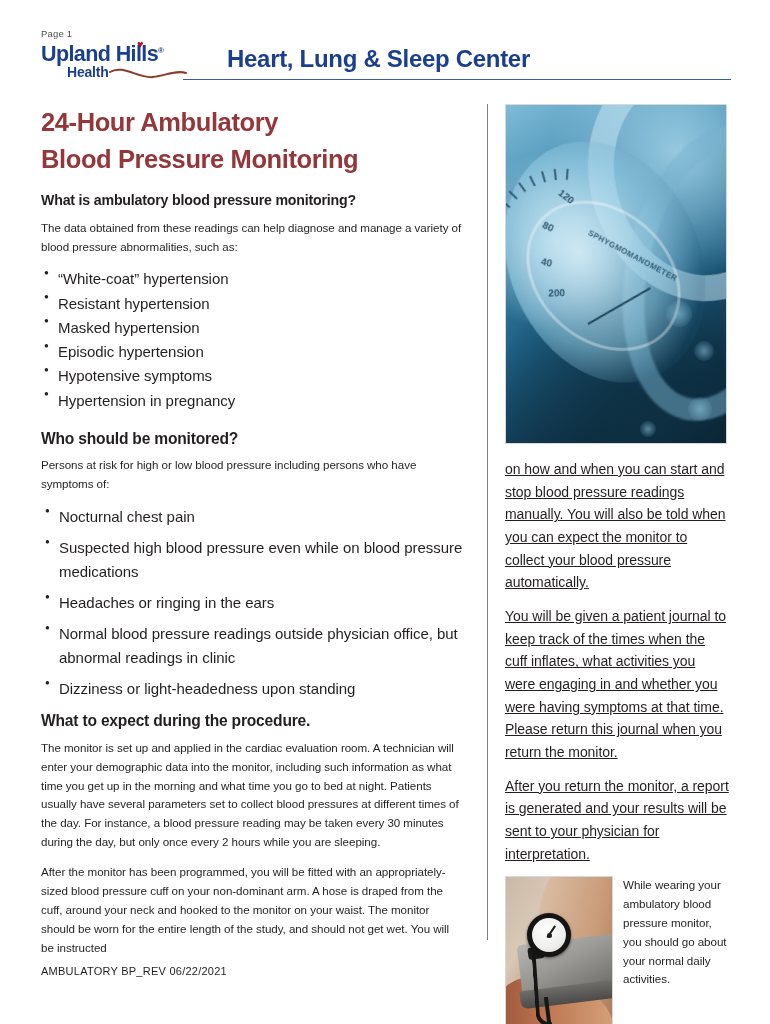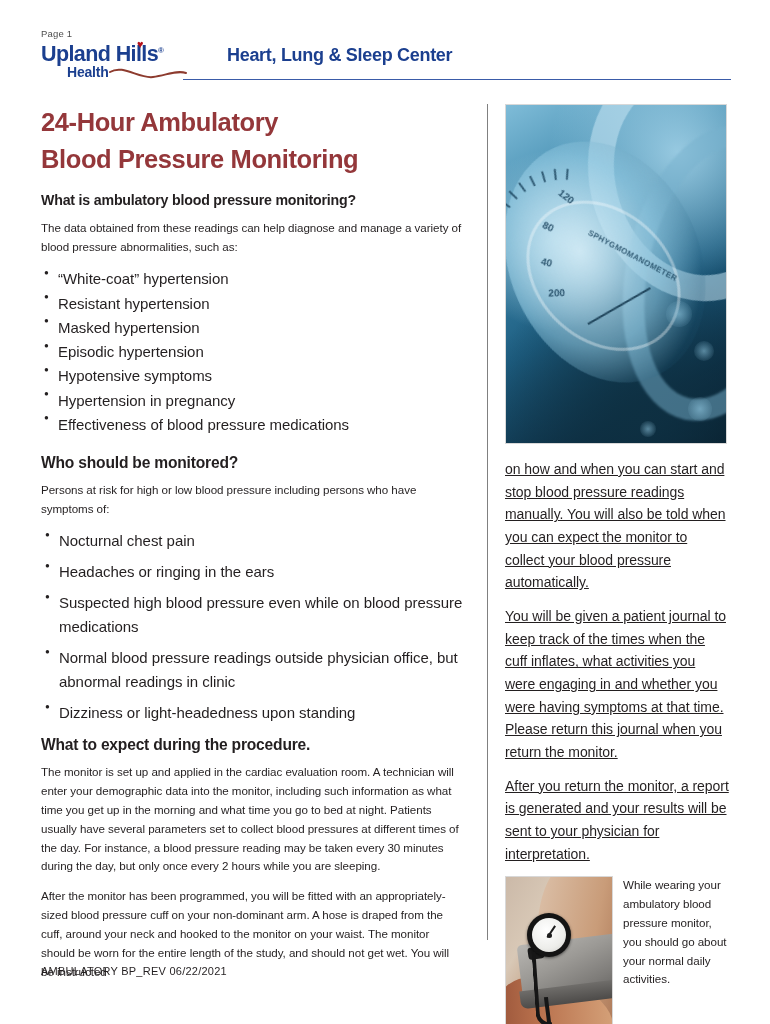--- a/index.html
+++ b/index.html
@@ -91,21 +91,21 @@
     left: 68px;
     top: 26px;
     width: 78px;
     height: 16px;
   }
 
   .header-title {
     position: absolute;
     left: 186px;
     top: 5px;
-    font-size: 18px;
+    font-size: 24px;
     font-weight: bold;
     color: #1b3f8f;
     letter-spacing: -0.3px;
     white-space: nowrap;
   }
 
   .header-rule {
     position: absolute;
     left: 183px;
     top: 79px;
@@ -490,30 +490,29 @@
     <h2 class="section-heading">What is ambulatory blood pressure monitoring?</h2>
     <p class="body-text">The data obtained from these readings can help diagnose and manage a variety of blood pressure abnormalities, such as:</p>
 
     <ul class="bullets">
       <li>“White-coat” hypertension</li>
       <li>Resistant hypertension</li>
       <li>Masked hypertension</li>
       <li>Episodic hypertension</li>
       <li>Hypotensive symptoms</li>
       <li>Hypertension in pregnancy</li>
-      <li>Effectiveness of blood pressure medications</li>
     </ul>
 
     <h2 class="section-heading big spaced-top">Who should be monitored?</h2>
     <p class="body-text">Persons at risk for high or low blood pressure including persons who have symptoms of:</p>
 
     <ul class="bullets loose">
       <li>Nocturnal chest pain</li>
+      <li>Suspected high blood pressure even while on blood pressure medications</li>
       <li>Headaches or ringing in the ears</li>
-      <li>Suspected high blood pressure even while on blood pressure medications</li>
       <li>Normal blood pressure readings outside physician office, but abnormal readings in clinic</li>
       <li>Dizziness or light-headedness upon standing</li>
     </ul>
 
     <h2 class="section-heading big">What to expect during the procedure.</h2>
     <p class="body-text">The monitor is set up and applied in the cardiac evaluation room. A technician will enter your demographic data into the monitor, including such information as what time you get up in the morning and what time you go to bed at night. Patients usually have several parameters set to collect blood pressures at different times of the day. For instance, a blood pressure reading may be taken every 30 minutes during the day, but only once every 2 hours while you are sleeping.</p>
     <p class="body-text">After the monitor has been programmed, you will be fitted with an appropriately-sized blood pressure cuff on your non-dominant arm. A hose is draped from the cuff, around your neck and hooked to the monitor on your waist. The monitor should be worn for the entire length of the study, and should not get wet.  You will be instructed</p>
   </div>
 
   <div class="col-right">

